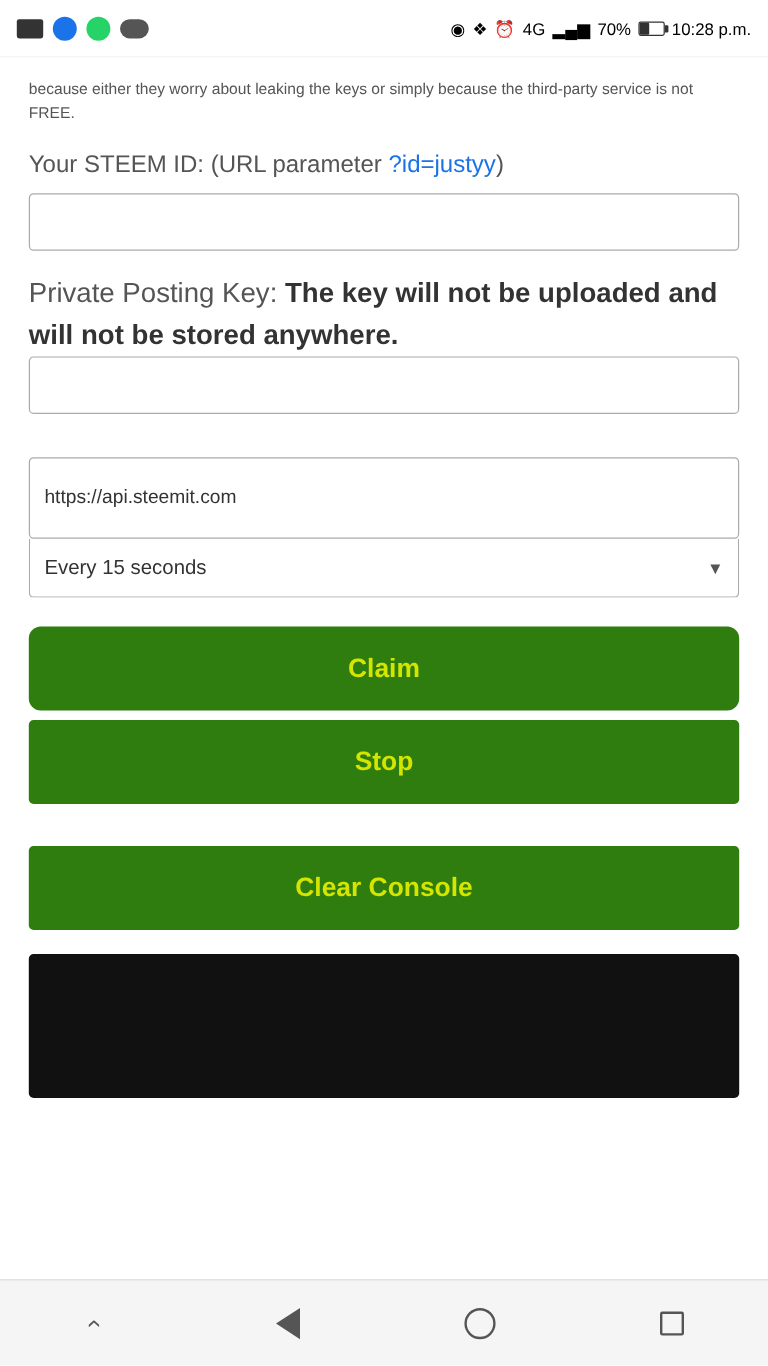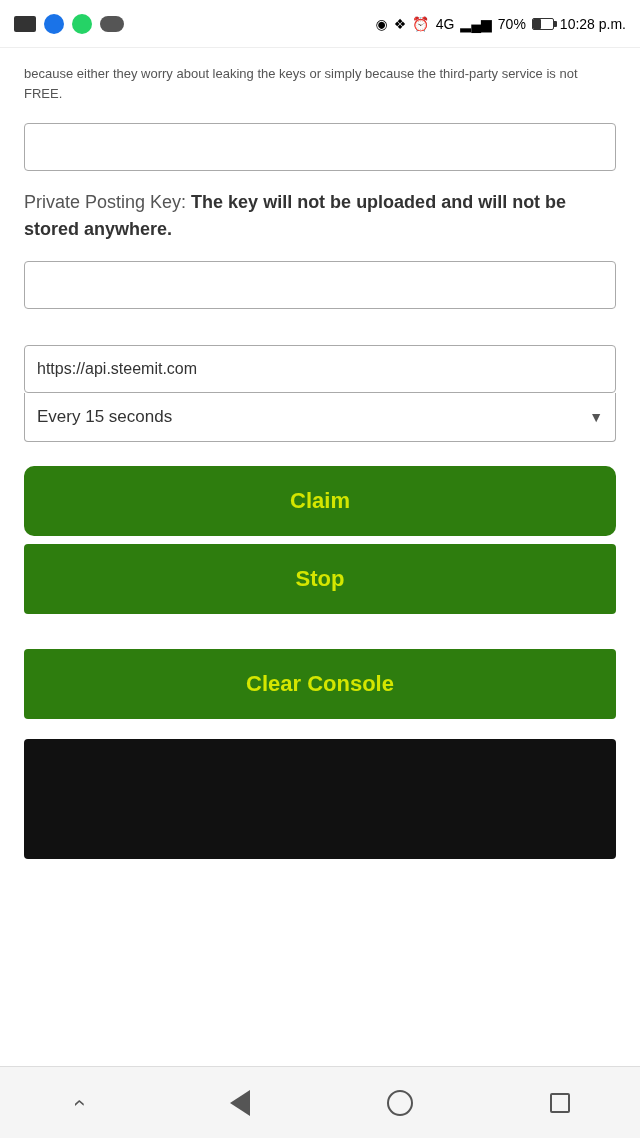--- a/index.html
+++ b/index.html
@@ -117,35 +117,35 @@
       border-radius: 4px;
       padding: 14px 12px;
       font-size: 16px;
       color: #333;
       background: #fff;
       margin-bottom: 18px;
       outline: none;
     }
 
     .posting-key-label {
-      font-size: 18px;
-      color: #555;
-      margin-bottom: 18px;
+      font-size: 23px;
+      color: #555;
+      margin-bottom: 1px;
       line-height: 1.5;
     }
     .posting-key-label strong {
       color: #333;
       font-weight: 700;
     }
 
     .api-input {
       width: 100%;
       border: 1.5px solid #aaa;
       border-radius: 4px;
-      padding: 14px 12px;
+      padding: 24px 12px;
       font-size: 16px;
       color: #333;
       background: #fff;
       margin-bottom: 0;
       outline: none;
     }
 
     .select-row {
       width: 100%;
       border: 1.5px solid #aaa;
@@ -272,20 +272,23 @@
     </div>
     <span>10:28 p.m.</span>
   </div>
 </div>
 
 <div class="content">
 
   <p class="intro-text">because either they worry about leaking the keys or simply because the third-party service is not FREE.</p>
 
   <div>
+    <p class="steem-id-label">
+      <span>Your STEEM ID: (URL parameter </span><span class="link">?id=justyy</span><span>)</span>
+    </p>
     <input class="text-input" type="text" value="" style="">
   </div>
 
   <div>
     <p class="posting-key-label">
       <span>Private Posting Key: </span><strong>The key will not be uploaded and will not be stored anywhere.</strong>
     </p>
     <input class="text-input" type="password" value="" style="">
   </div>
 

